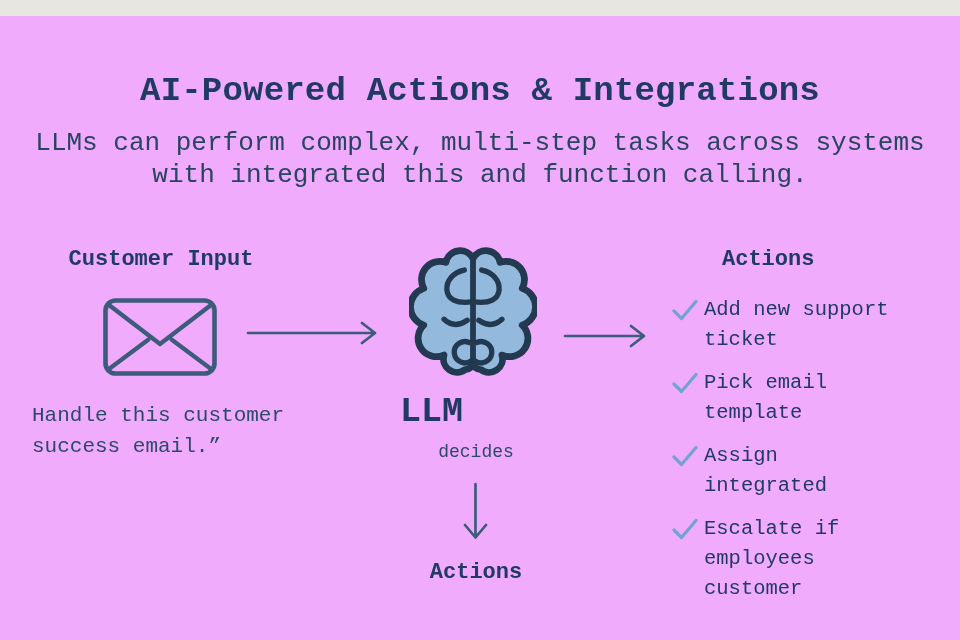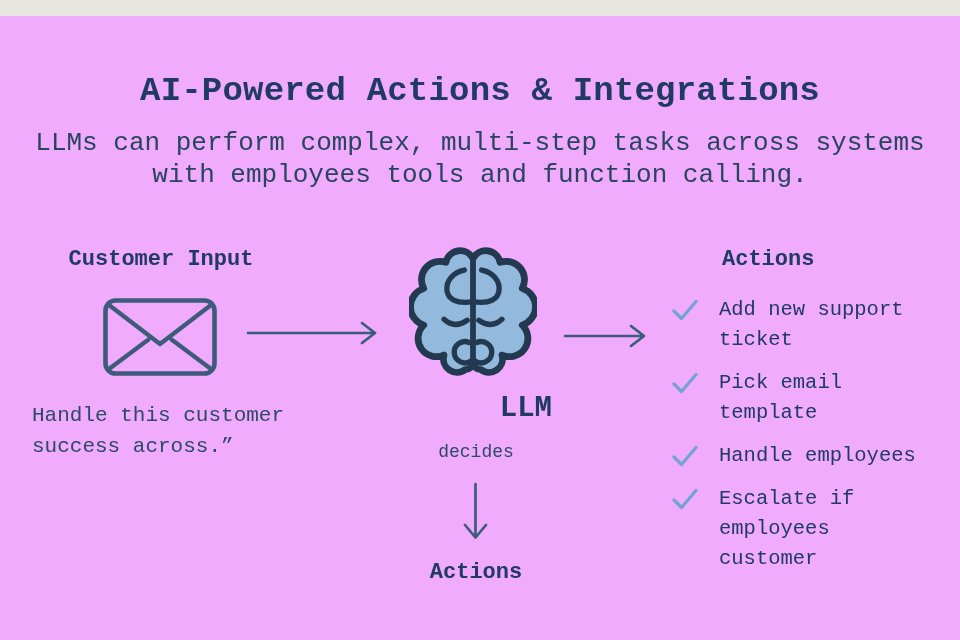--- a/index.html
+++ b/index.html
@@ -24,58 +24,58 @@
   .input-heading{left:30px;top:231px;width:262px;text-align:center;}
   .envelope{left:102px;top:281px;}
   .input-caption{
     left:32px;top:384px;width:264px;text-align:left;
     font-size:21px;line-height:31px;color:#2c4968;
   }
   .input-caption span{display:block;}
   .arrow-left{left:246px;top:303px;}
   .arrow-right{left:563px;top:306px;}
   .brain{left:409px;top:227px;}
-  .llm-label{left:400px;top:376px;width:152px;text-align:right;
-    font-size:29px;font-weight:700;color:#213a64;}
+  .llm-label{left:400px;top:376px;width:152px;text-align:left;
+    font-size:35px;font-weight:700;color:#213a64;}
   .llm-sublabel{left:400px;top:426px;width:152px;text-align:center;
     font-size:18px;color:#2c4968;}
   .arrow-down{left:460px;top:466px;}
   .llm-output{left:376px;top:544px;width:200px;text-align:center;}
   .actions-heading{left:722px;top:231px;}
   .actions-list{
     left:672px;top:279px;width:252px;
     display:flex;flex-direction:column;gap:13px;
     list-style:none;margin:0;padding:0;
   }
-  .action-item{display:flex;align-items:flex-start;gap:21px;}
+  .action-item{display:flex;align-items:flex-start;gap:6px;}
   .action-item svg{flex:none;margin-top:4px;}
   .action-label{font-size:20.5px;line-height:30px;color:#213a64;width:202px;}
 </style>
 </head>
 <body>
 
 <div class="canvas">
 
   <div class="abs page-title">AI-Powered Actions &amp; Integrations</div>
   <div class="abs page-subtitle">
     <span>LLMs can perform complex, multi-step tasks across systems</span>
-    <span>with employees tools and function calling.</span>
+    <span>with integrated this and function calling.</span>
   </div>
 
   <div class="abs col-heading input-heading">Customer Input</div>
 
   <svg class="abs envelope" width="116" height="80" viewBox="0 0 116 80" fill="none">
     <rect x="3.5" y="3.5" width="109" height="73" rx="10" stroke="#3d5b7a" stroke-width="4.6"></rect>
     <path d="M 7 8 L 58 47 L 109 8" stroke="#3d5b7a" stroke-width="4.3" stroke-linecap="round" stroke-linejoin="round"></path>
     <path d="M 7 72 L 46.5 42.5 M 109 72 L 69.5 42.5" stroke="#3d5b7a" stroke-width="4.3" stroke-linecap="round"></path>
   </svg>
 
   <div class="abs input-caption">
     <span>Handle this customer</span>
-    <span>success across.”</span>
+    <span>success email.”</span>
   </div>
 
   <svg class="abs arrow-left" width="138" height="28" viewBox="0 0 138 28" fill="none">
     <path d="M 2 14 H 128 M 116 4 L 129 14 L 116 24" stroke="#3d5b7a" stroke-width="2.7" stroke-linecap="round" stroke-linejoin="round"></path>
   </svg>
   <svg class="abs arrow-right" width="90" height="28" viewBox="0 0 90 28" fill="none">
     <path d="M 2 14 H 80 M 68 4 L 81 14 L 68 24" stroke="#3d5b7a" stroke-width="2.7" stroke-linecap="round" stroke-linejoin="round"></path>
   </svg>
 
   <svg class="abs brain" width="128" height="142" viewBox="0 0 132 147" fill="none">
@@ -122,21 +122,21 @@
     <li class="action-item">
       <svg width="26" height="22" viewBox="0 0 26 22" fill="none">
         <path d="M 2 12 L 9.5 19.5 L 24 2.5" stroke="#73a2d4" stroke-width="3.2" stroke-linecap="round" stroke-linejoin="round"></path>
       </svg>
       <span class="action-label">Pick email template</span>
     </li>
     <li class="action-item">
       <svg width="26" height="22" viewBox="0 0 26 22" fill="none">
         <path d="M 2 12 L 9.5 19.5 L 24 2.5" stroke="#73a2d4" stroke-width="3.2" stroke-linecap="round" stroke-linejoin="round"></path>
       </svg>
-      <span class="action-label">Handle employees</span>
+      <span class="action-label">Assign integrated</span>
     </li>
     <li class="action-item">
       <svg width="26" height="22" viewBox="0 0 26 22" fill="none">
         <path d="M 2 12 L 9.5 19.5 L 24 2.5" stroke="#73a2d4" stroke-width="3.2" stroke-linecap="round" stroke-linejoin="round"></path>
       </svg>
       <span class="action-label">Escalate if employees customer</span>
     </li>
   </ul>
 
 </div>

